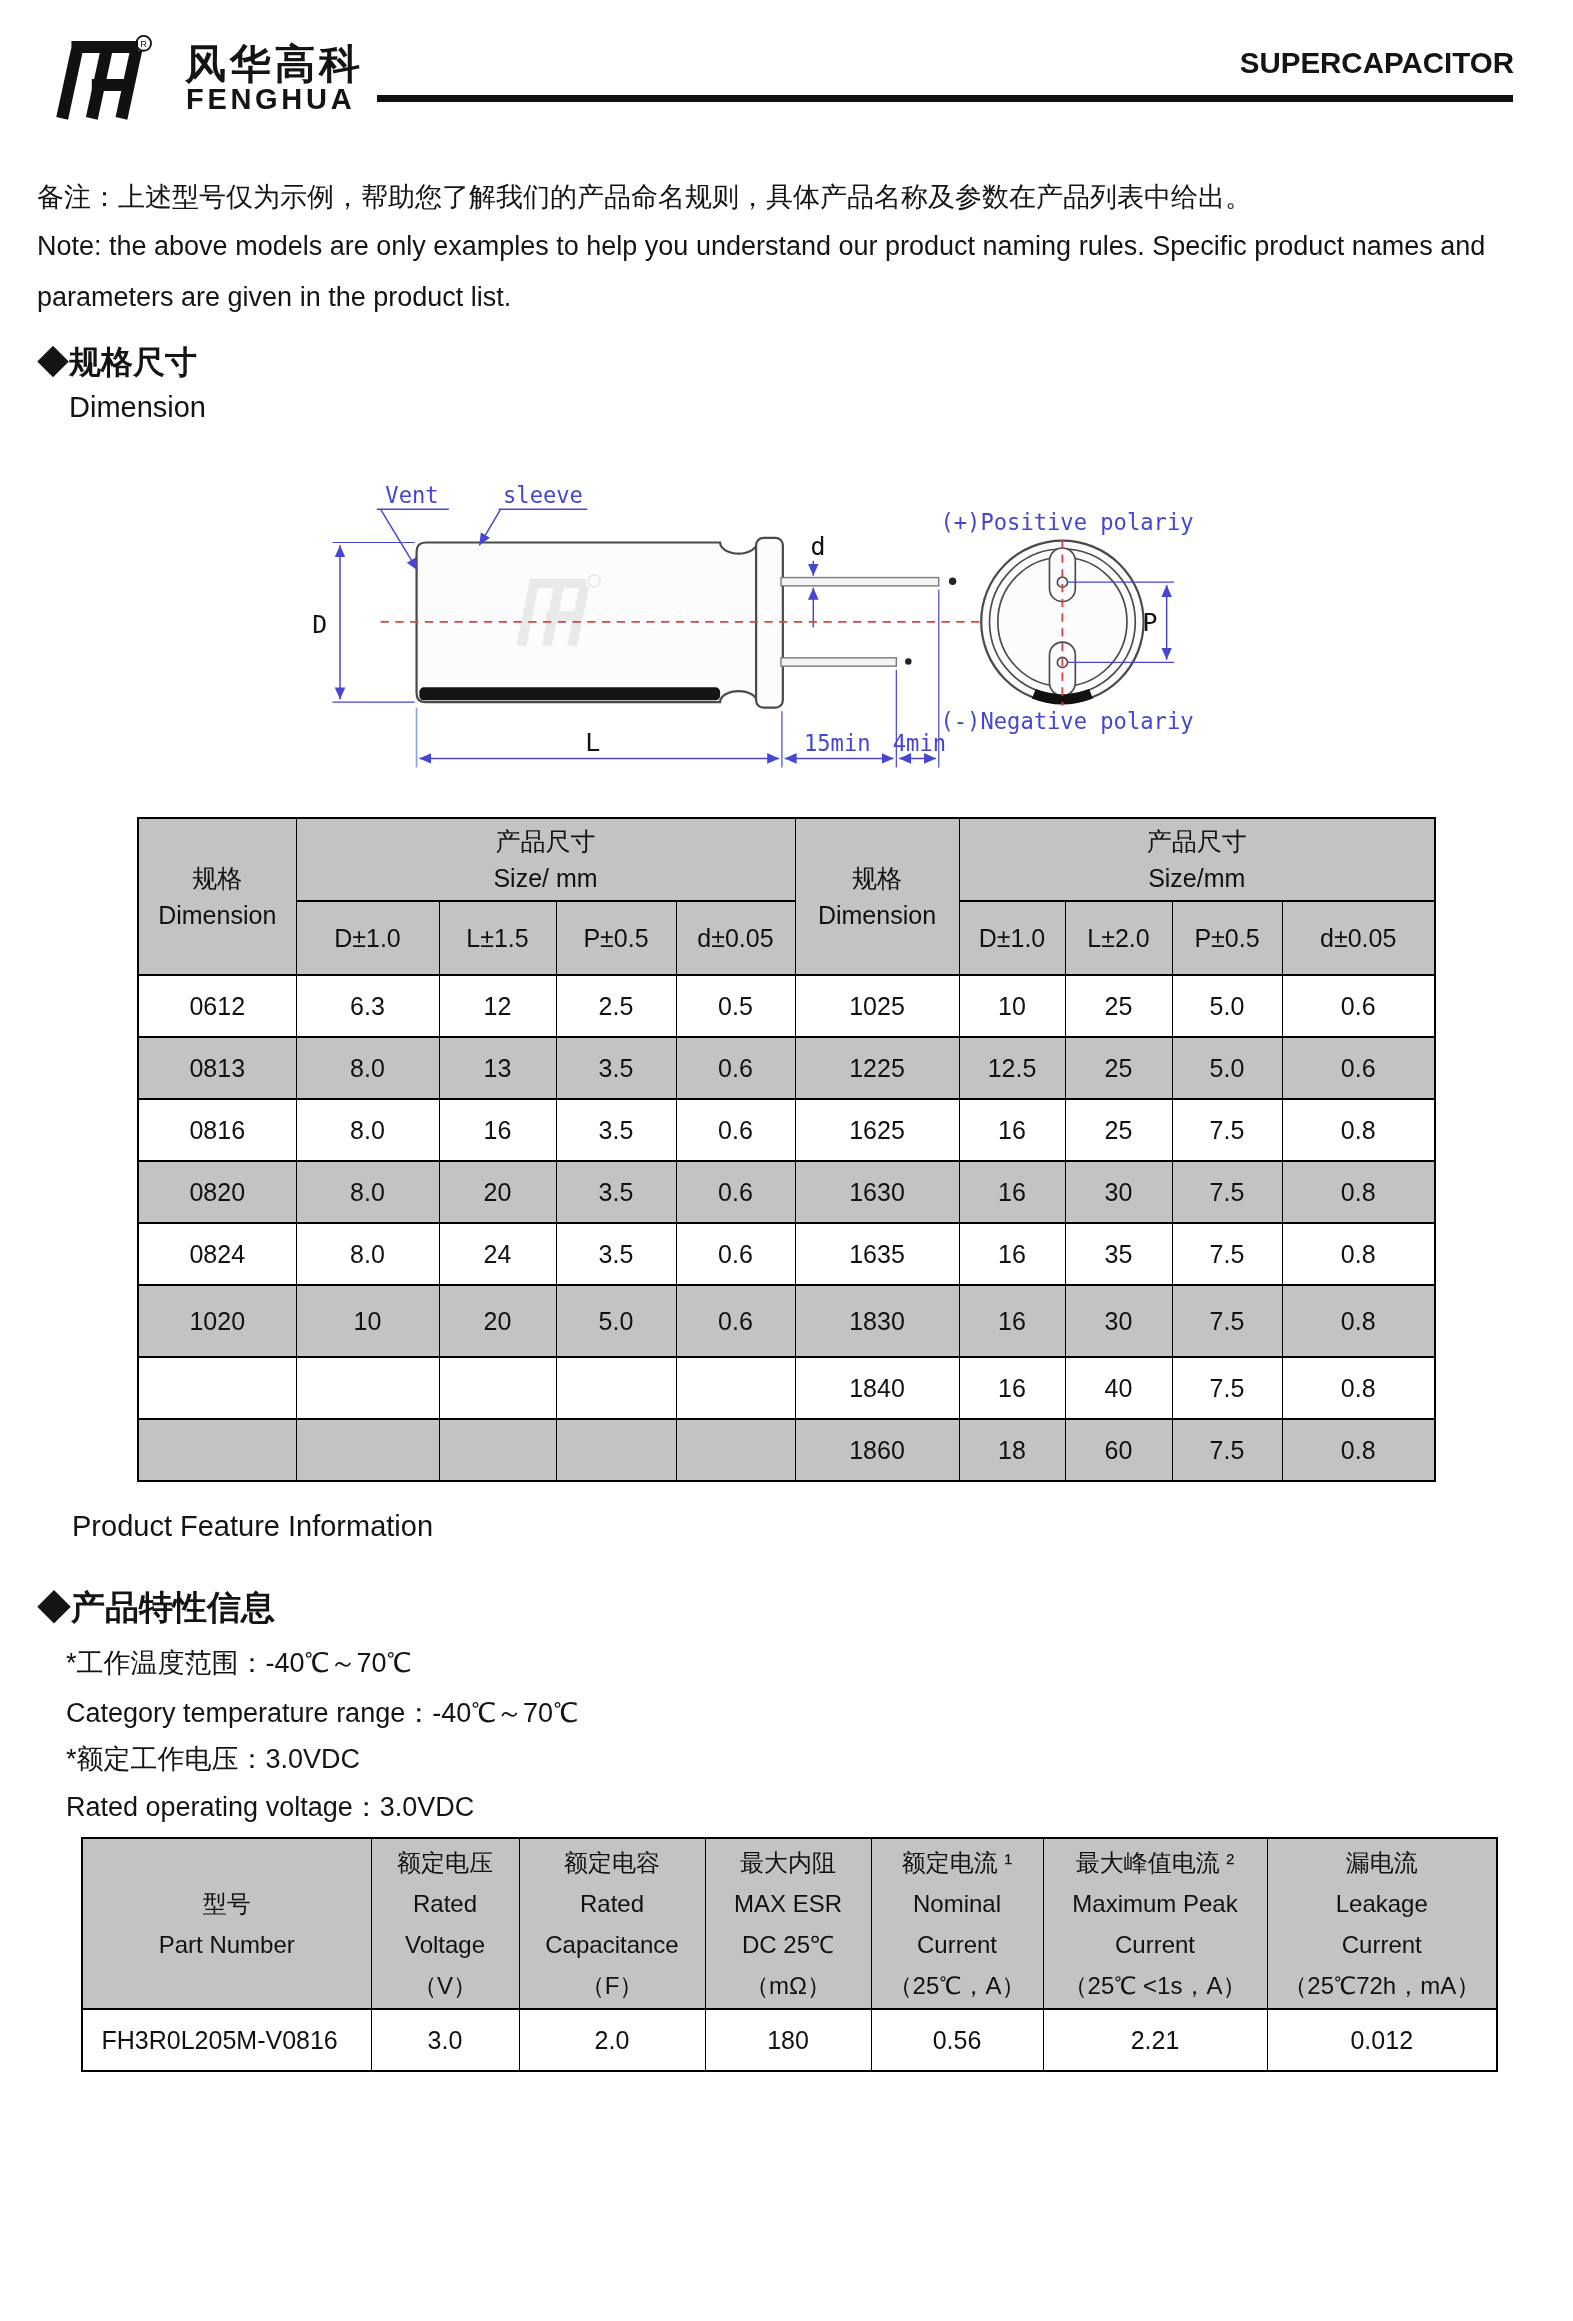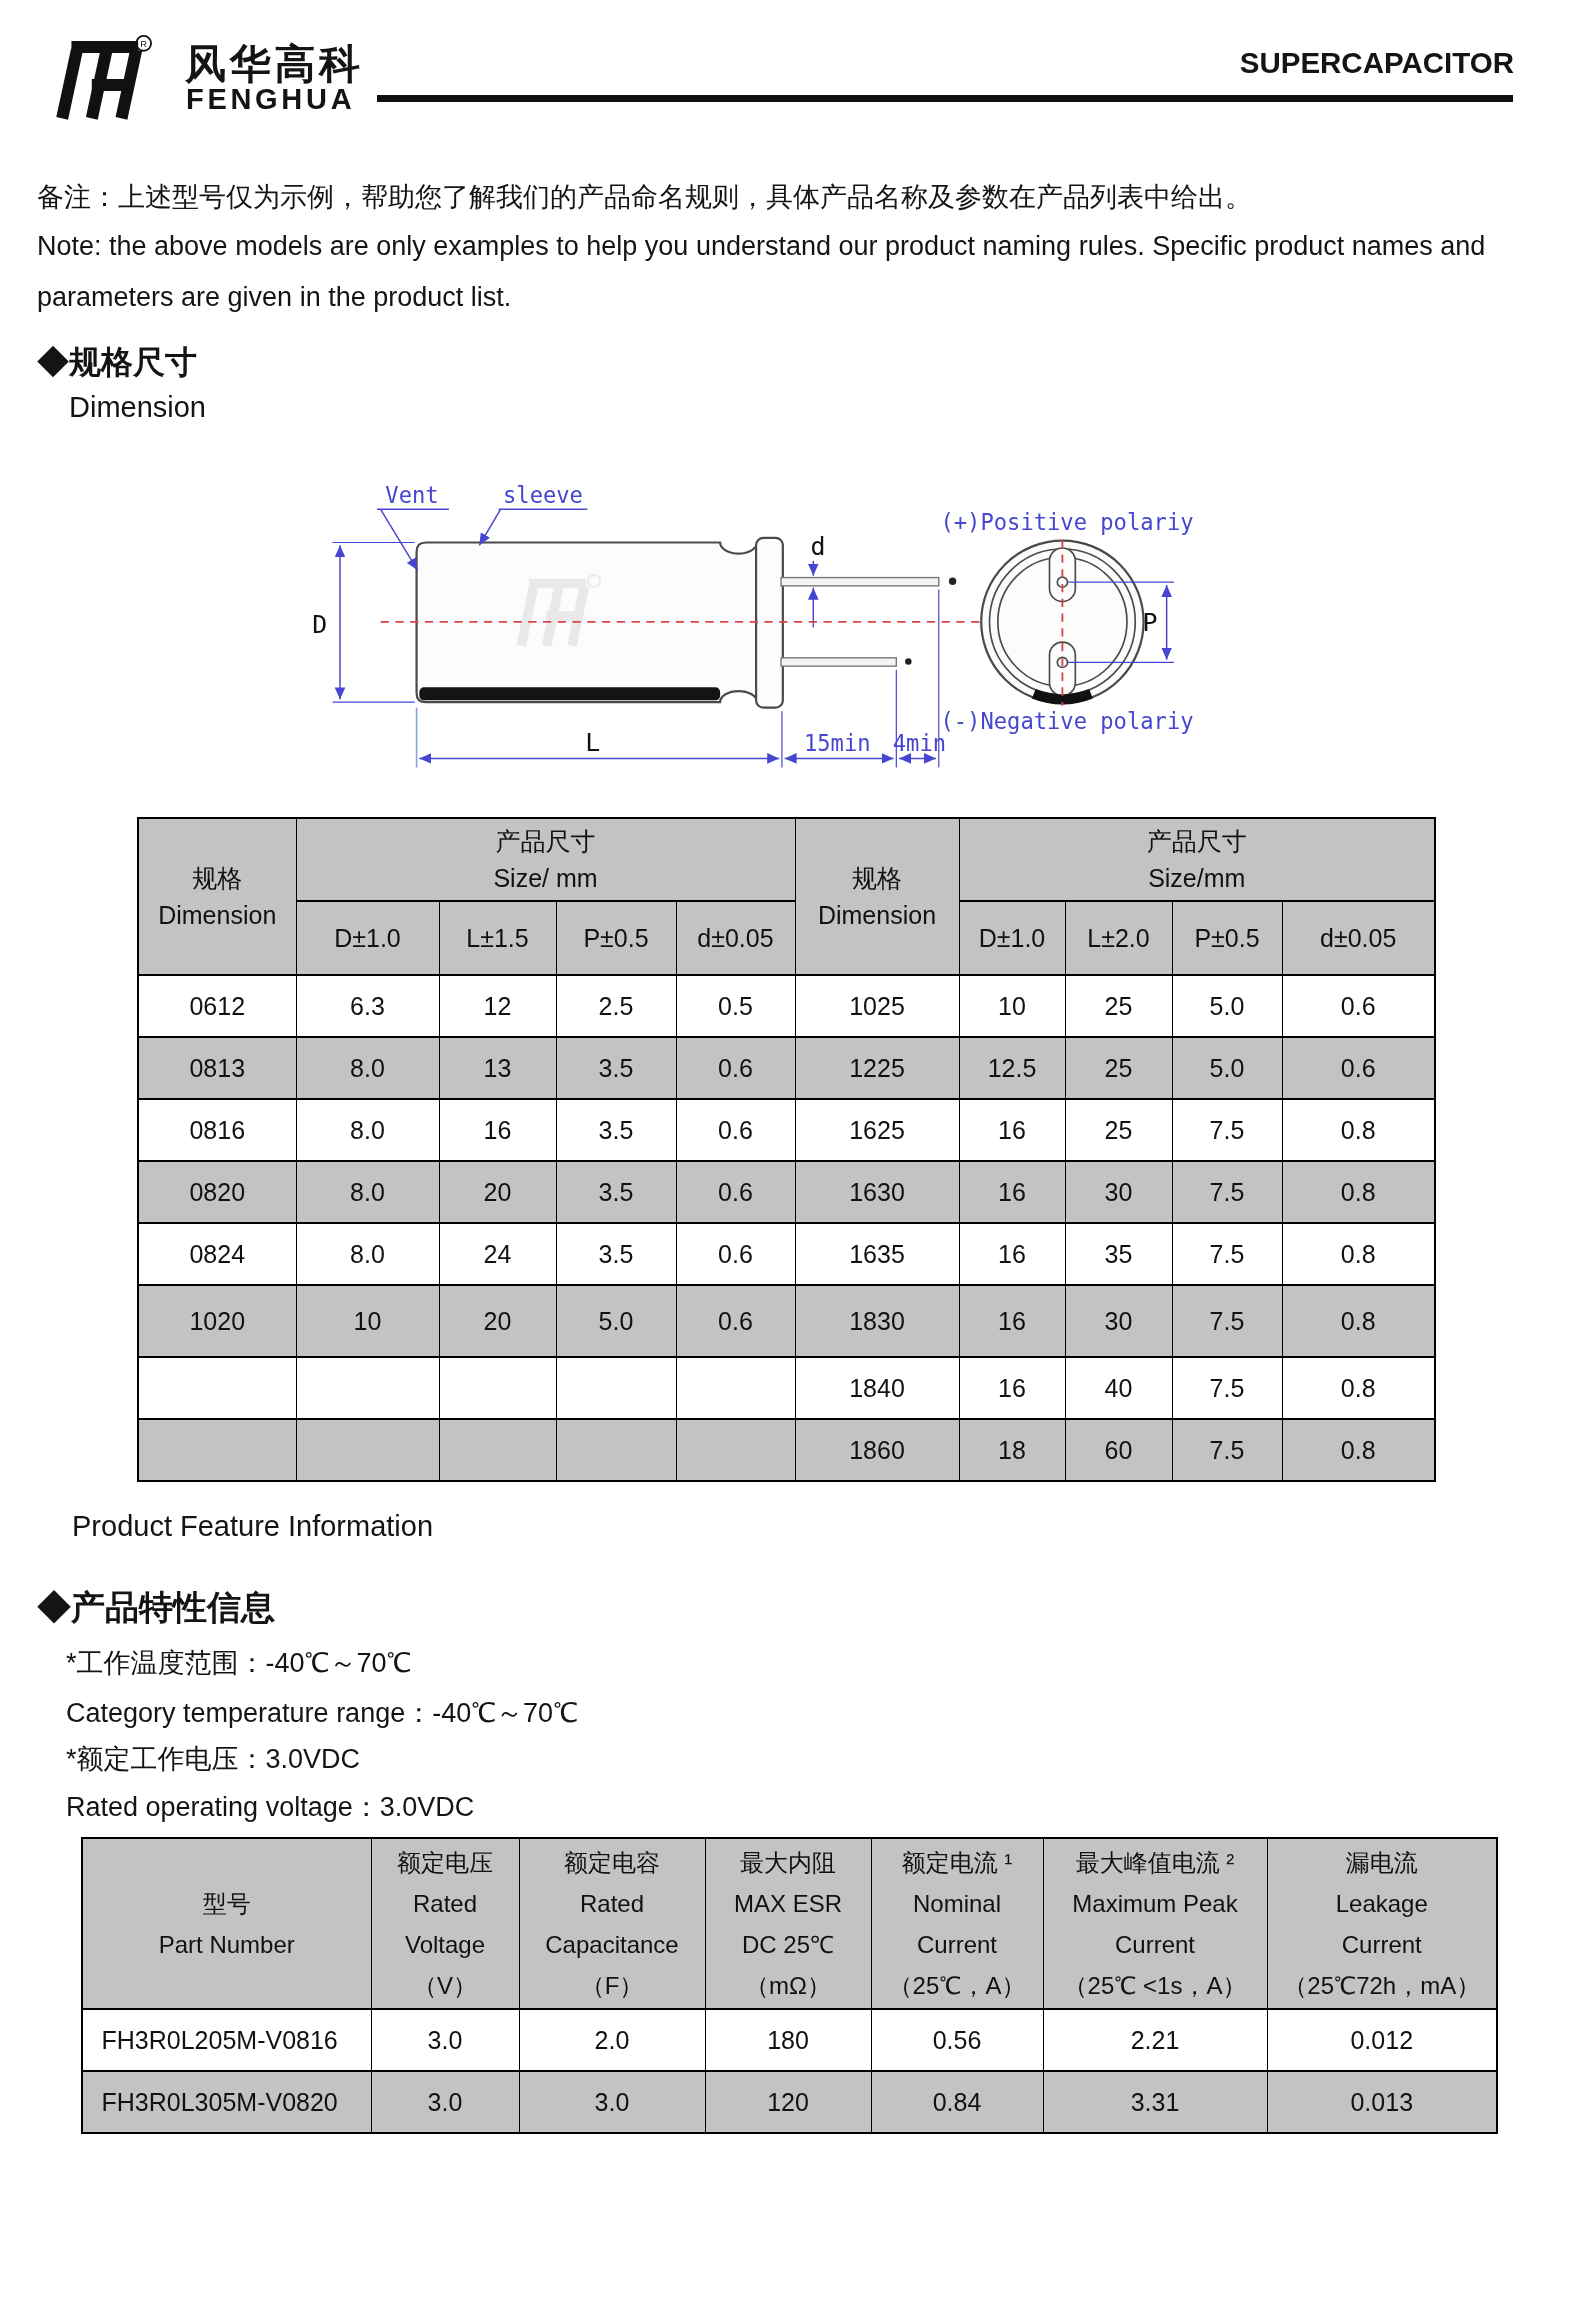--- a/index.html
+++ b/index.html
@@ -391,24 +391,15 @@
   <tbody>
     <tr style="height:62px;">
       <td class="pn">FH3R0L205M-V0816</td>
         <td>3.0</td>
         <td>2.0</td>
         <td>180</td>
         <td>0.56</td>
         <td>2.21</td>
         <td>0.012</td>
     </tr>
-    <tr class="zebra" style="height:62px;">
-      <td class="pn">FH3R0L305M-V0820</td>
-        <td>3.0</td>
-        <td>3.0</td>
-        <td>120</td>
-        <td>0.84</td>
-        <td>3.31</td>
-        <td>0.013</td>
-    </tr>
   </tbody>
 </table>
 
 
 </body></html>

